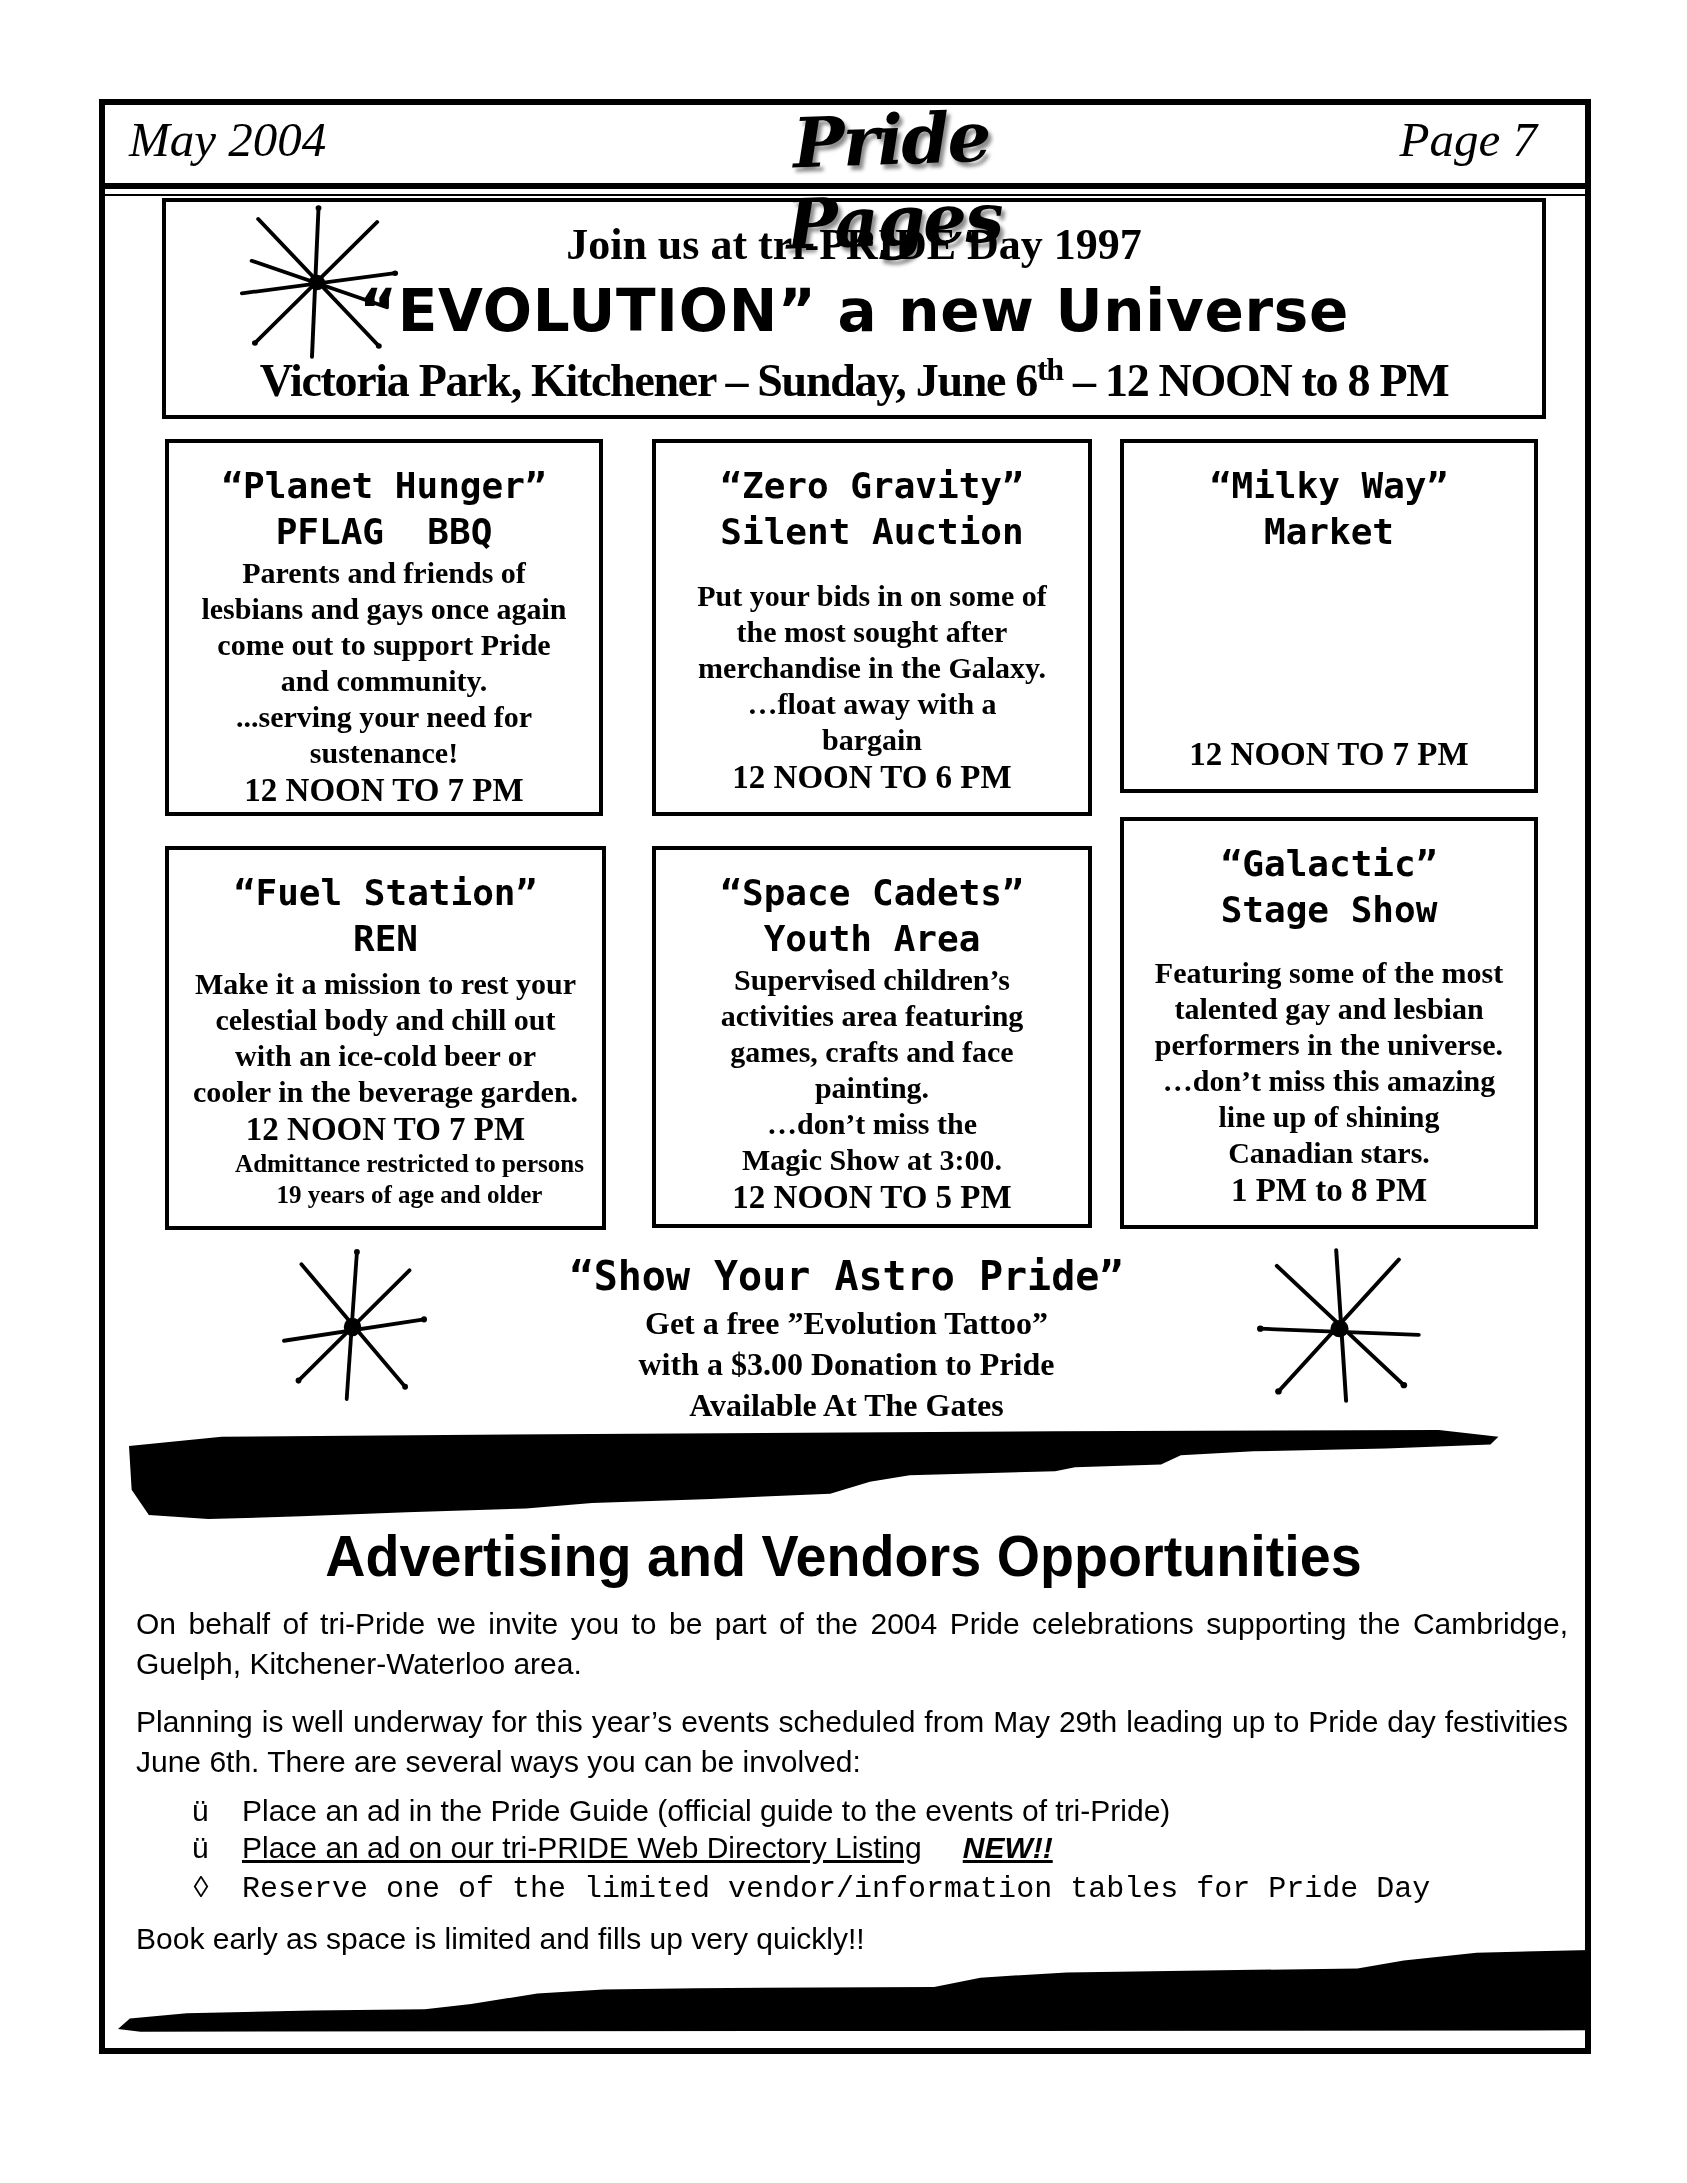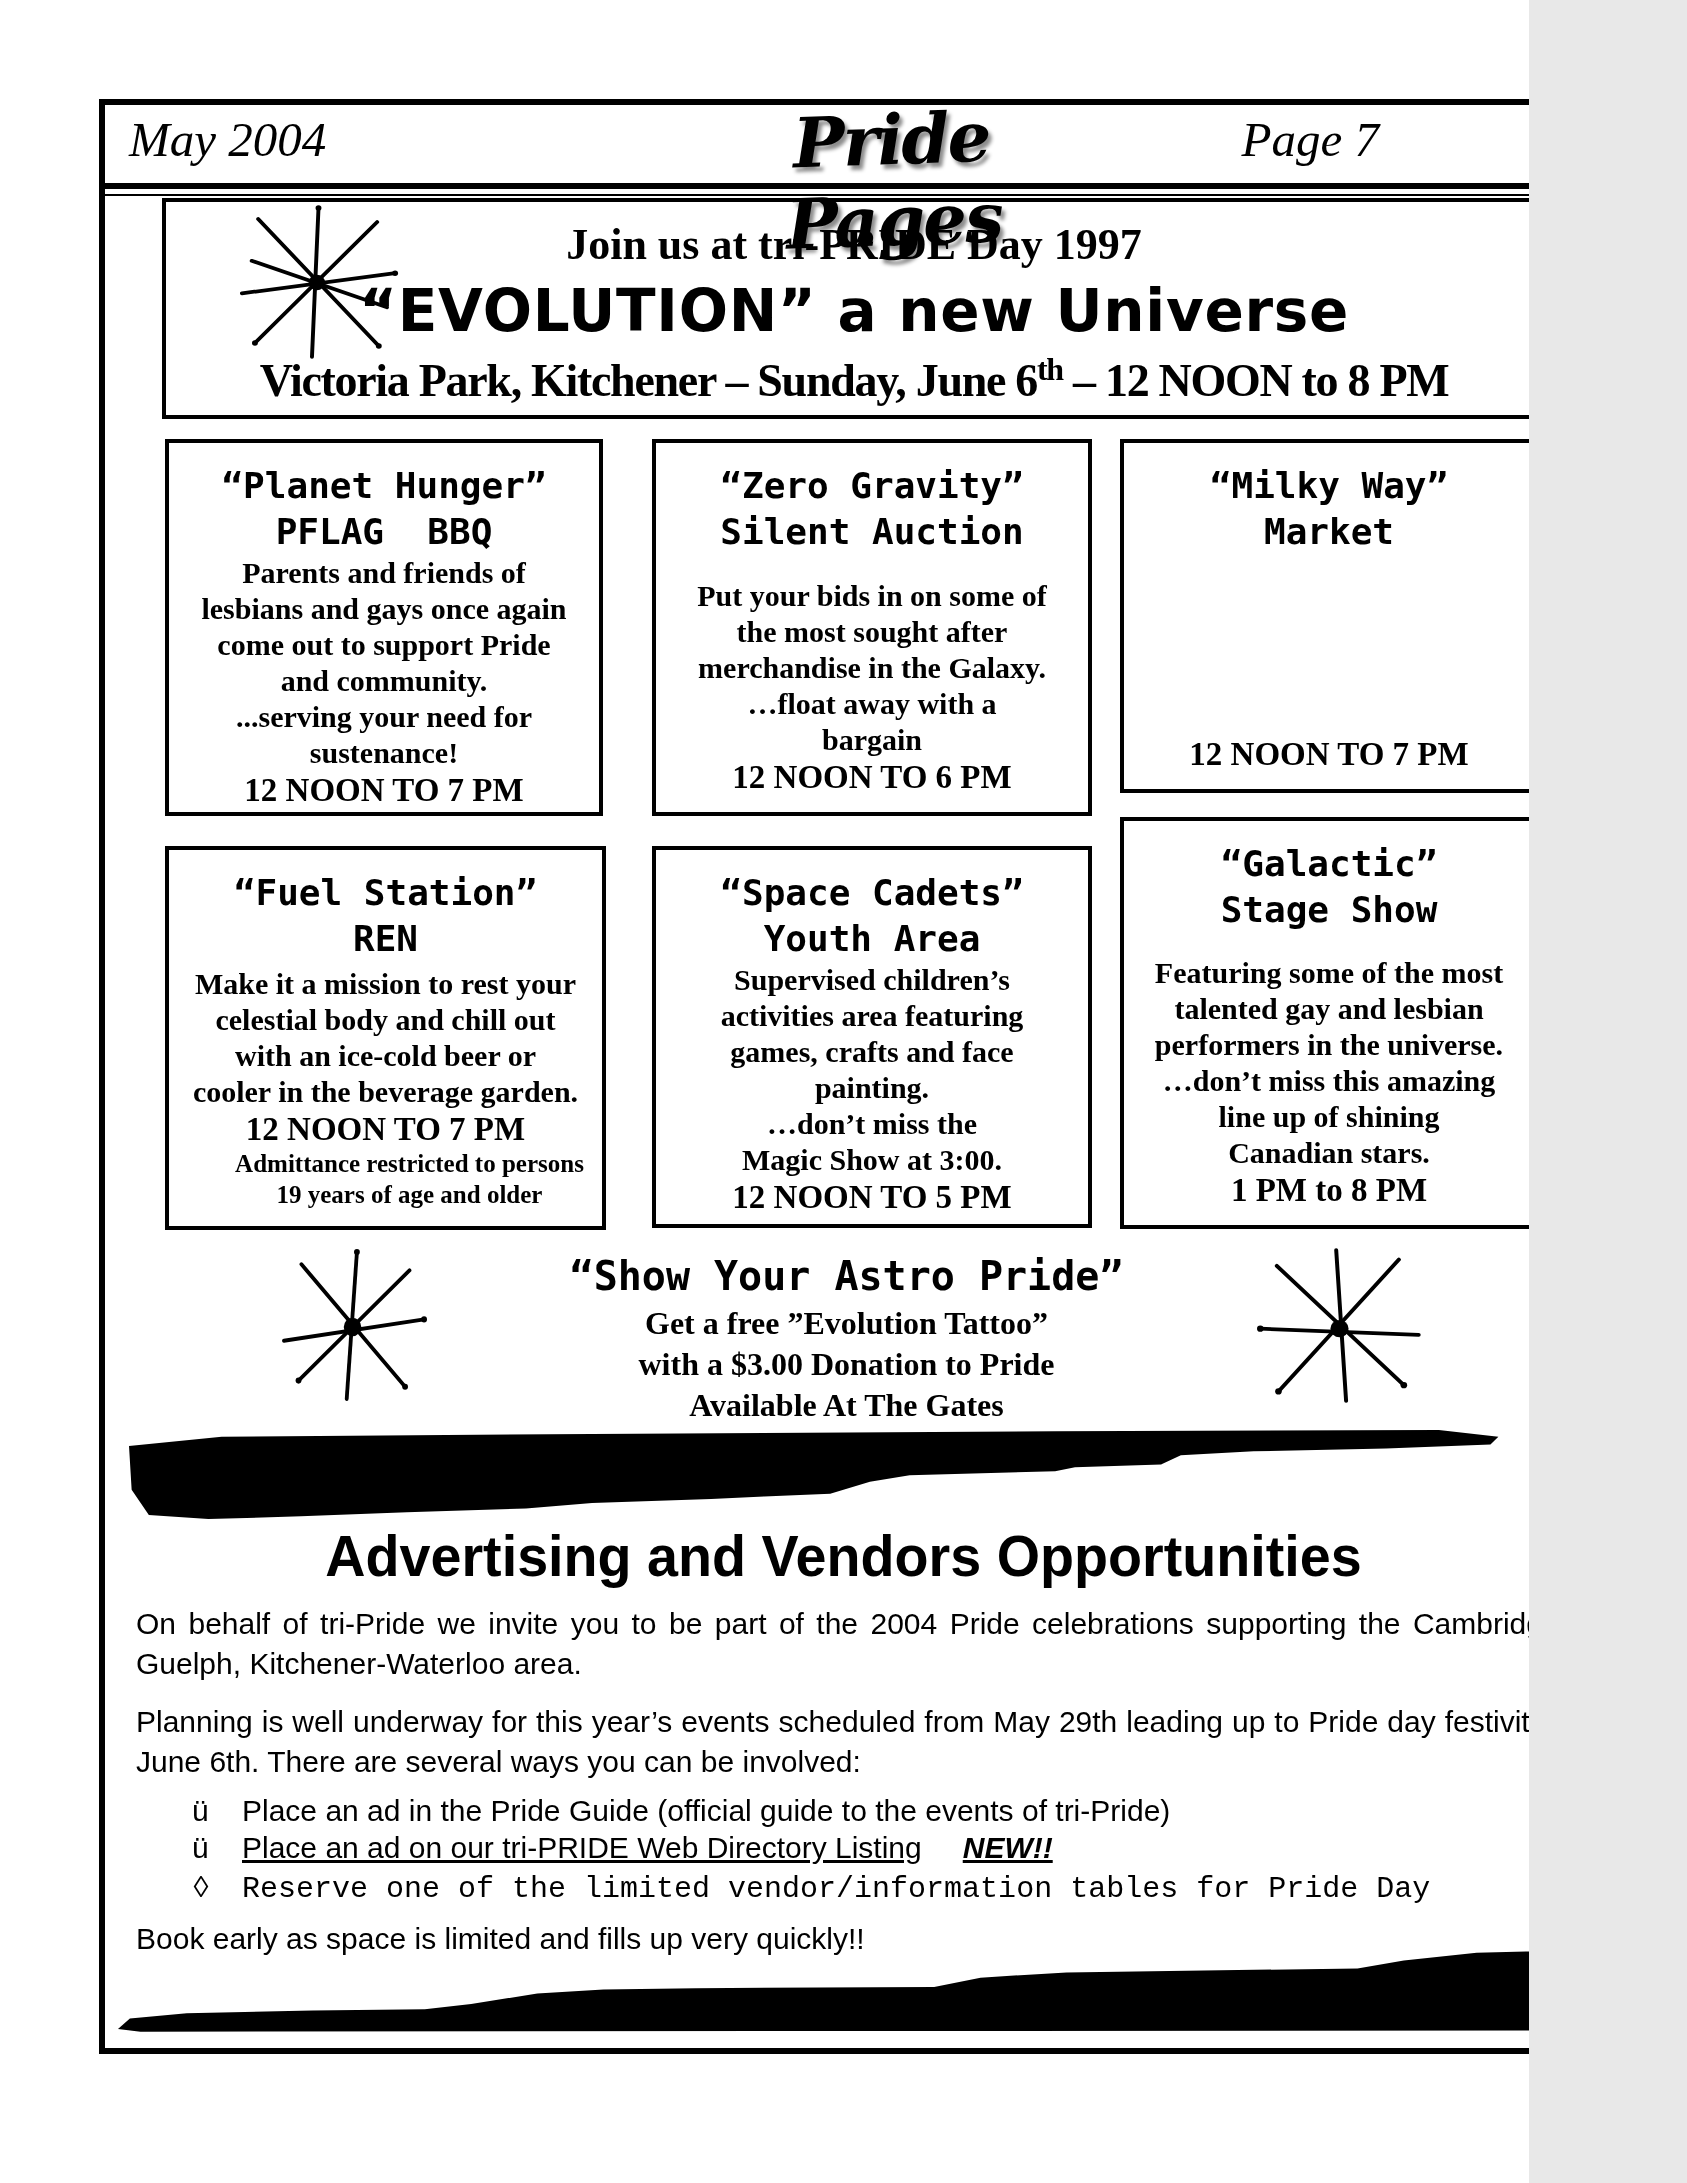--- a/index.html
+++ b/index.html
@@ -1,17 +1,17 @@
 <!DOCTYPE html>
 <html style="font-size:10.6px"><head>
 <meta charset="utf-8">
 <style>
   html,body{margin:0;padding:0;background:#e8e8e8;}
   .page{
-    position:relative;width:1529px;height:2183px;background:#ffffff;
+    position:relative;width:1687px;height:2183px;background:#ffffff;
     font-family:"Liberation Serif",serif;color:#000;overflow:hidden;
   }
   
   .outer-frame{position:absolute;left:99px;top:99px;width:1480px;height:1943px;border:6px solid #000;}
   .header-rule-thick{position:absolute;left:99px;top:183px;width:1492px;height:6px;background:#000;}
   .header-rule-thin{position:absolute;left:99px;top:194px;width:1492px;height:2px;background:#000;}
   .masthead-date{position:absolute;left:129px;top:111px;font:italic 400 49px "Liberation Serif",serif;}
   .masthead-page{position:absolute;right:150px;top:111px;font:italic 400 49px "Liberation Serif",serif;}
   .masthead-logo{
     position:absolute;left:681px;top:99px;width:423px;text-align:center;

